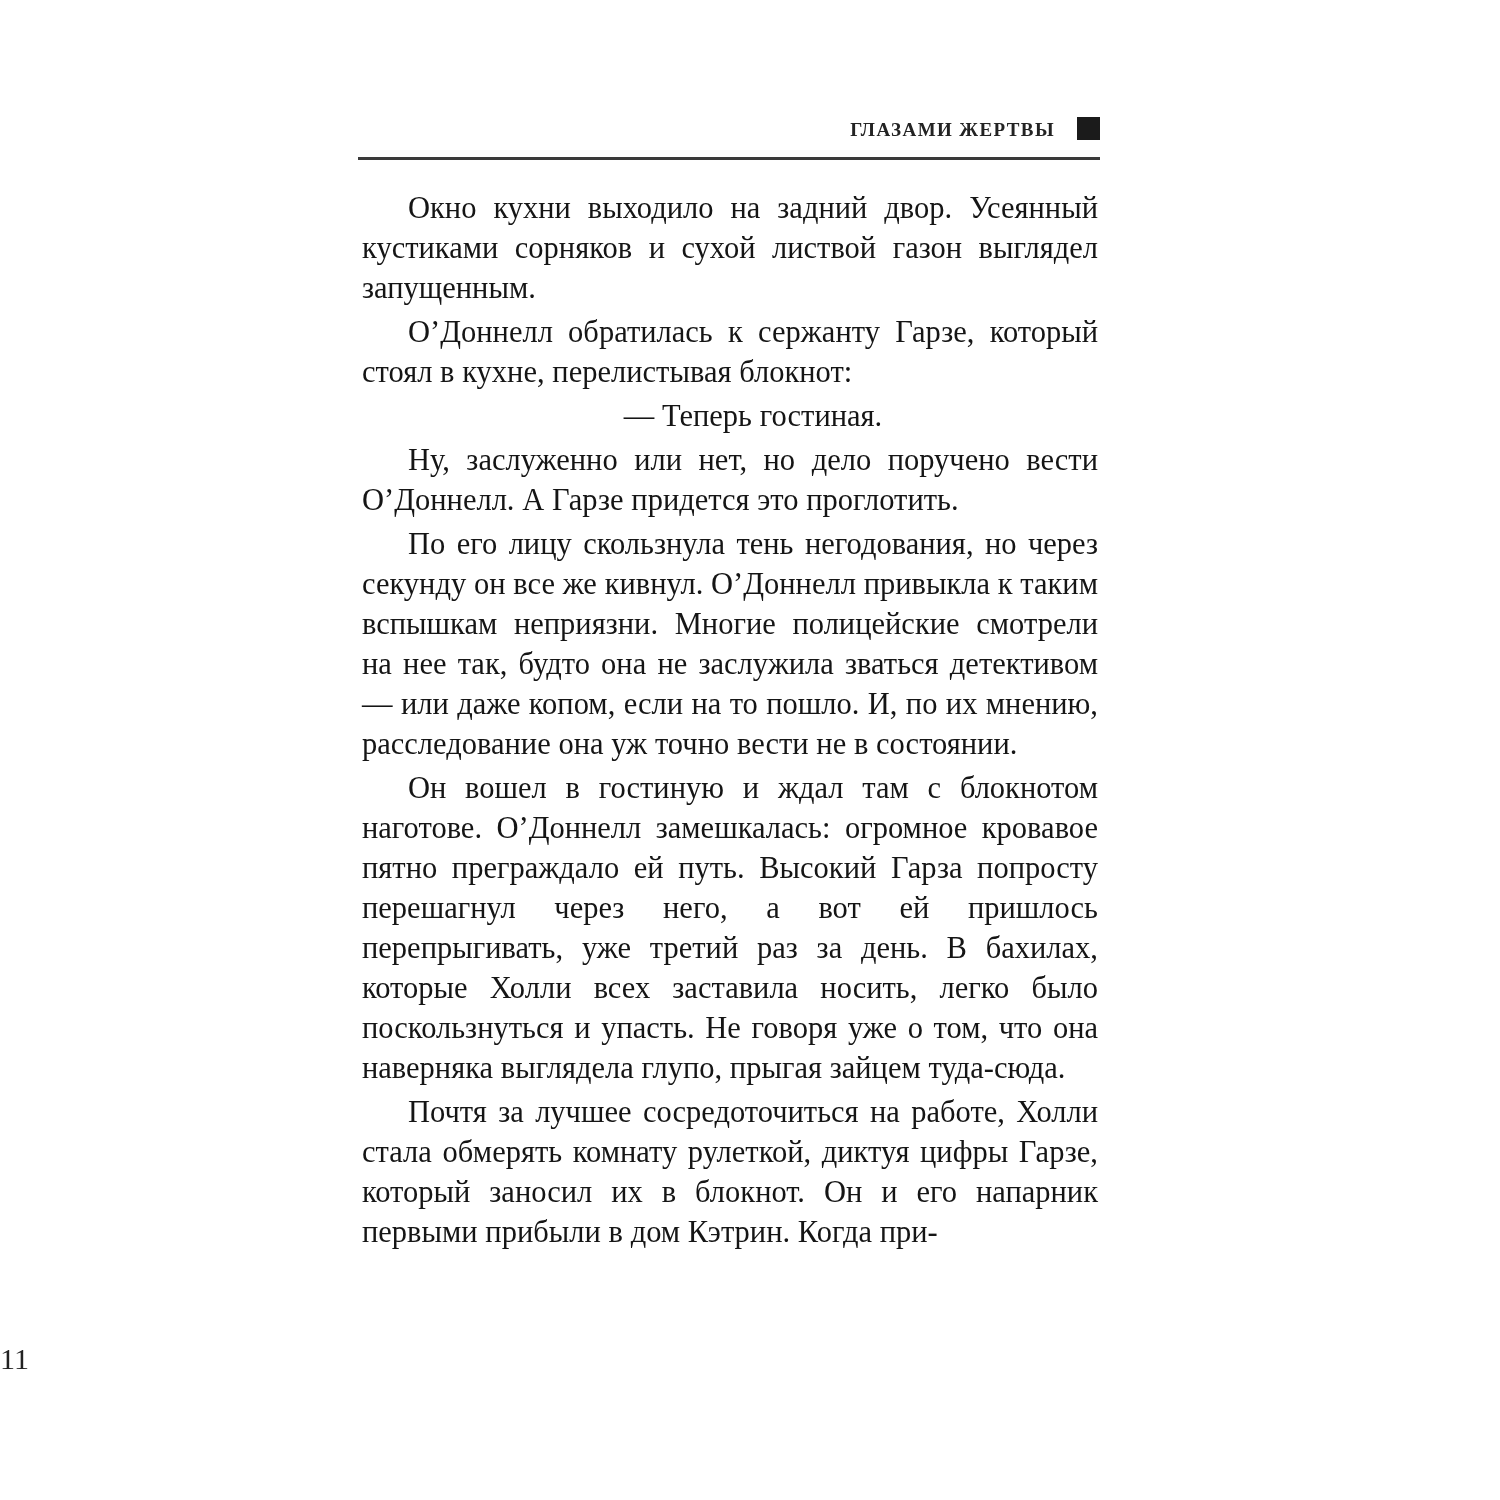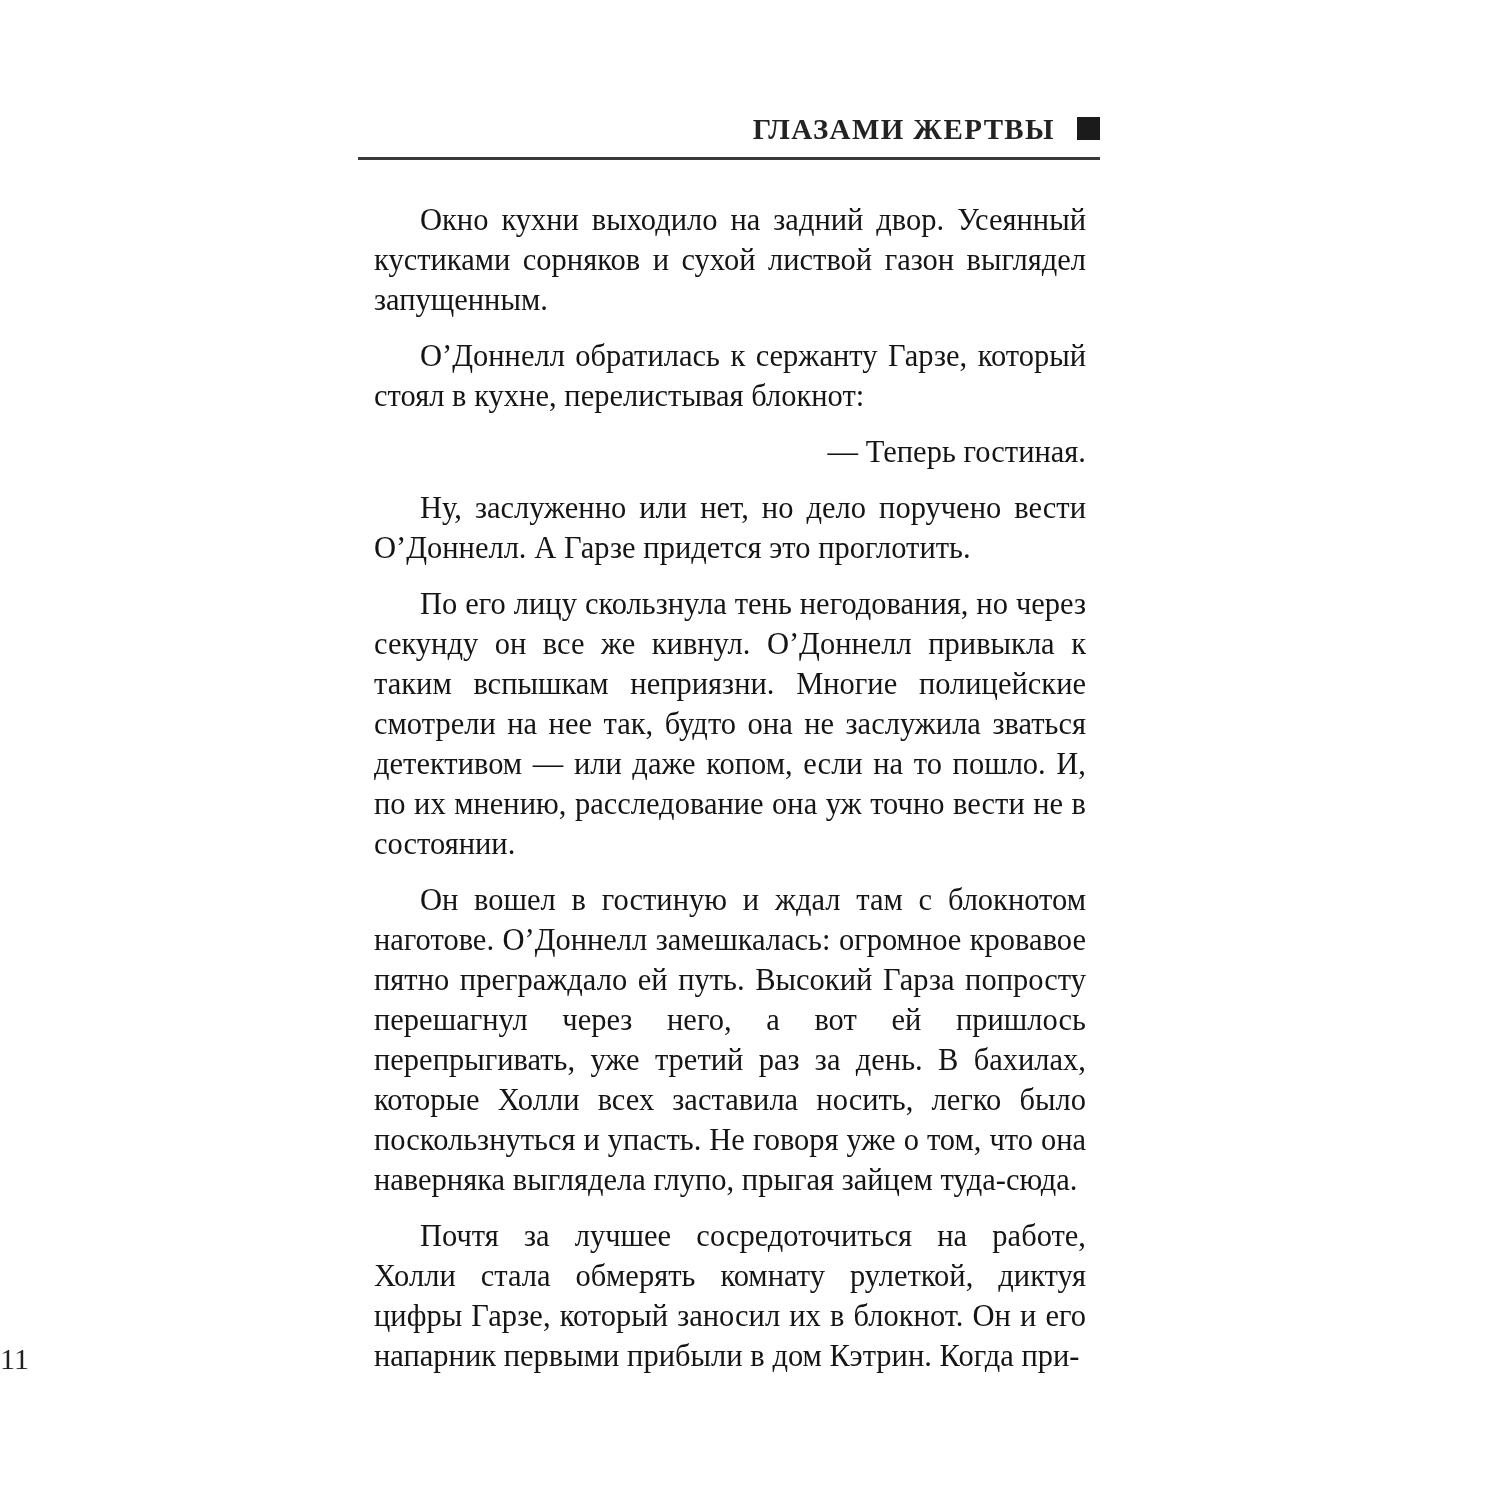--- a/index.html
+++ b/index.html
@@ -26,21 +26,21 @@
     width: 742px;
     display: flex;
     align-items: center;
     justify-content: flex-end;
     gap: 22px;
     height: 42px;
   }
 
   .running-head-title {
     font-family: "Liberation Serif", "DejaVu Serif", serif;
-    font-size: 29px;
+    font-size: 19px;
     font-weight: 700;
     letter-spacing: 1.4px;
     color: #232323;
     white-space: nowrap;
     line-height: 1;
   }
 
   .header-square {
     width: 23px;
     height: 23px;
@@ -60,33 +60,33 @@
 
   
   .textblock {
     position: absolute;
     left: 358px;
     top: 184px;
     width: 744px;
   }
 
   .textblock p {
-    margin: 16px;
+    margin: 4px;
     font-size: 30.5px;
     line-height: 40px;
     text-align: justify;
     text-indent: 46px;
     color: #151515;
     -webkit-hyphens: none;
     hyphens: none;
     word-spacing: 0.1px;
   }
 
   .textblock p.dialogue {
-    text-align: right;
+    text-align: center;
   }
 
   
   .textblock p:last-child {
     text-align: justify;
   }
 
   
   .folio {
     position: absolute;

